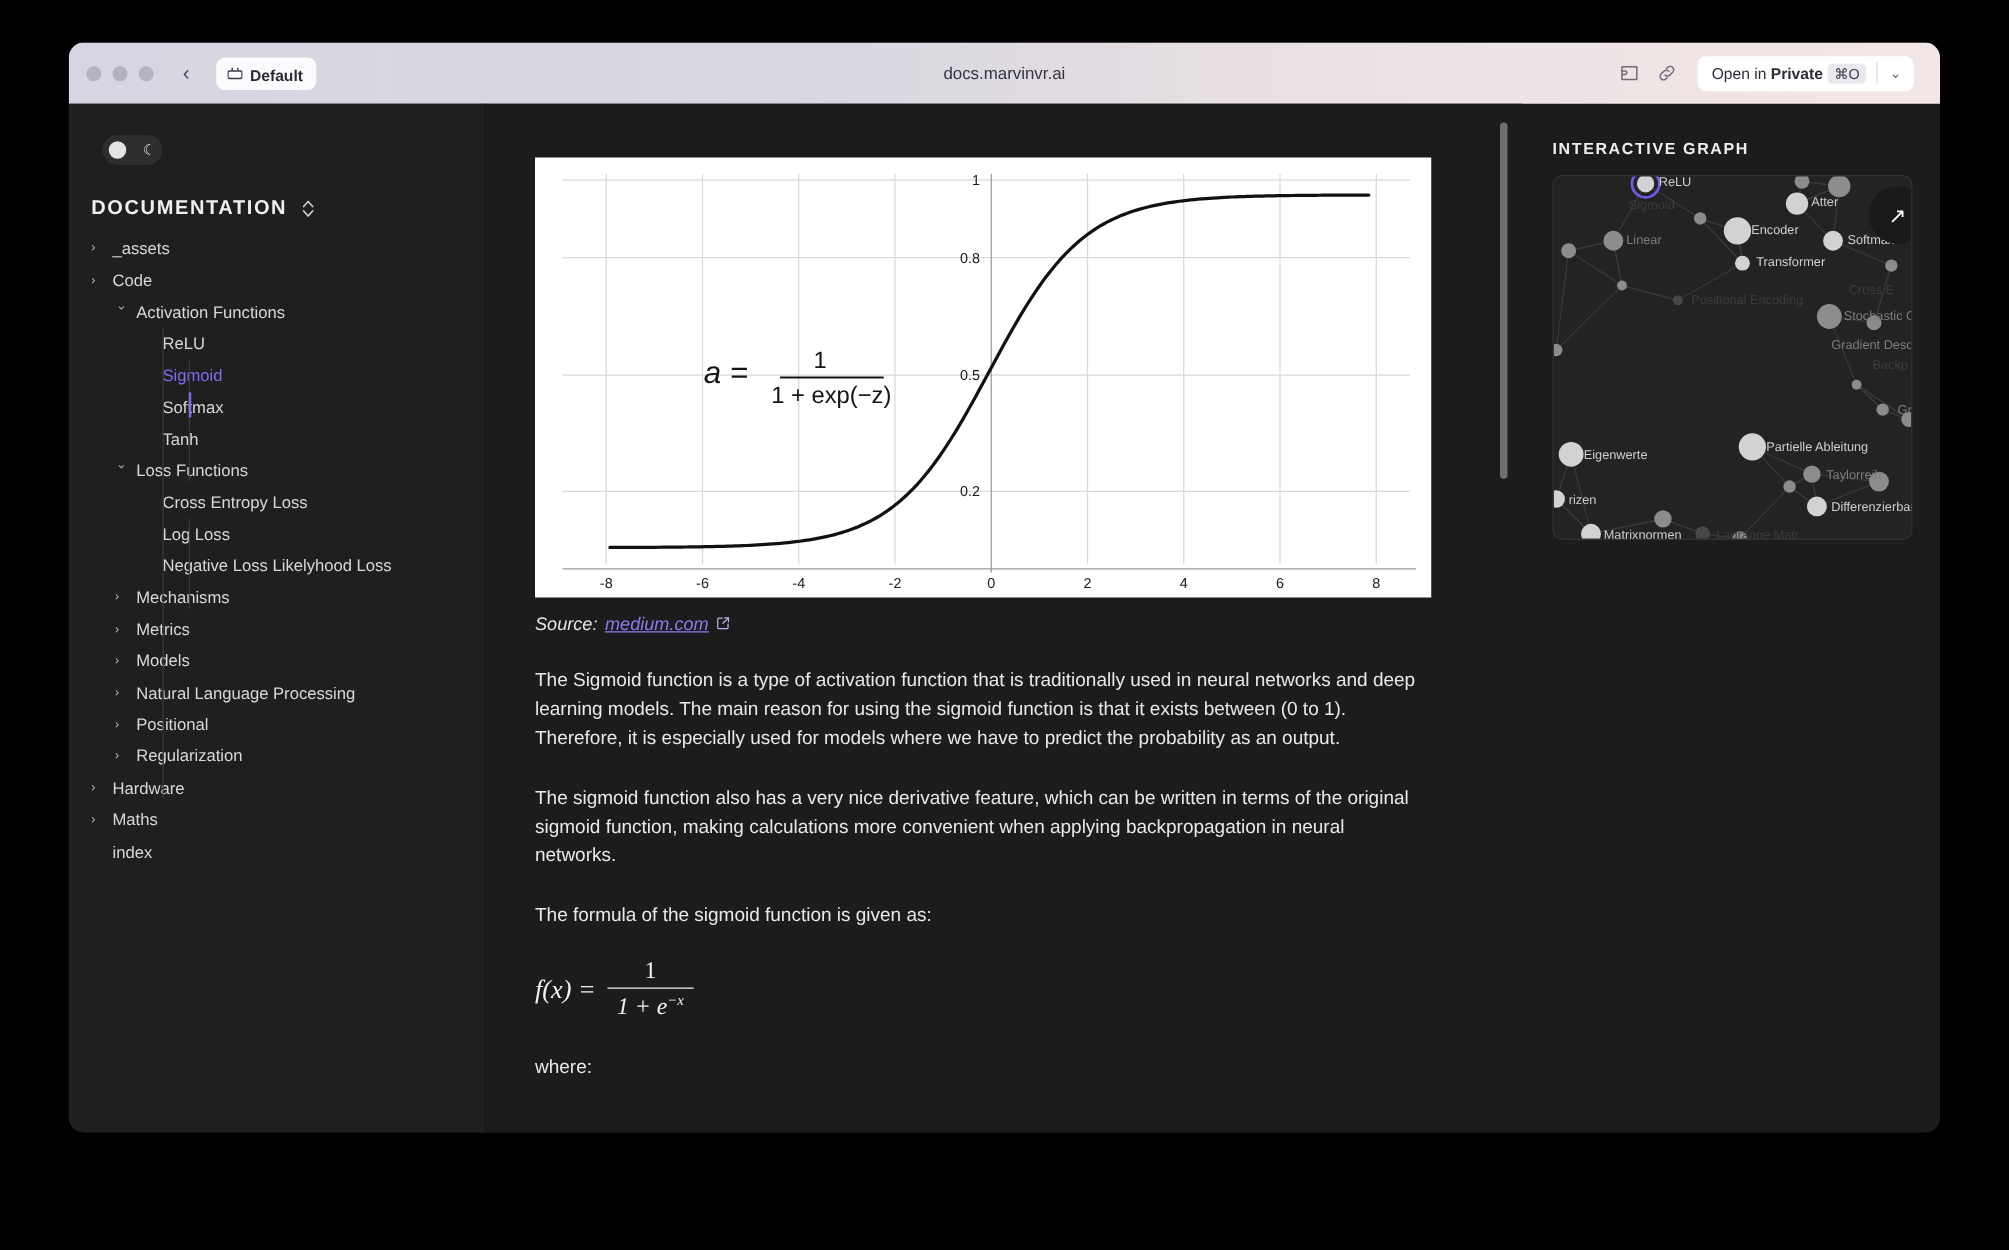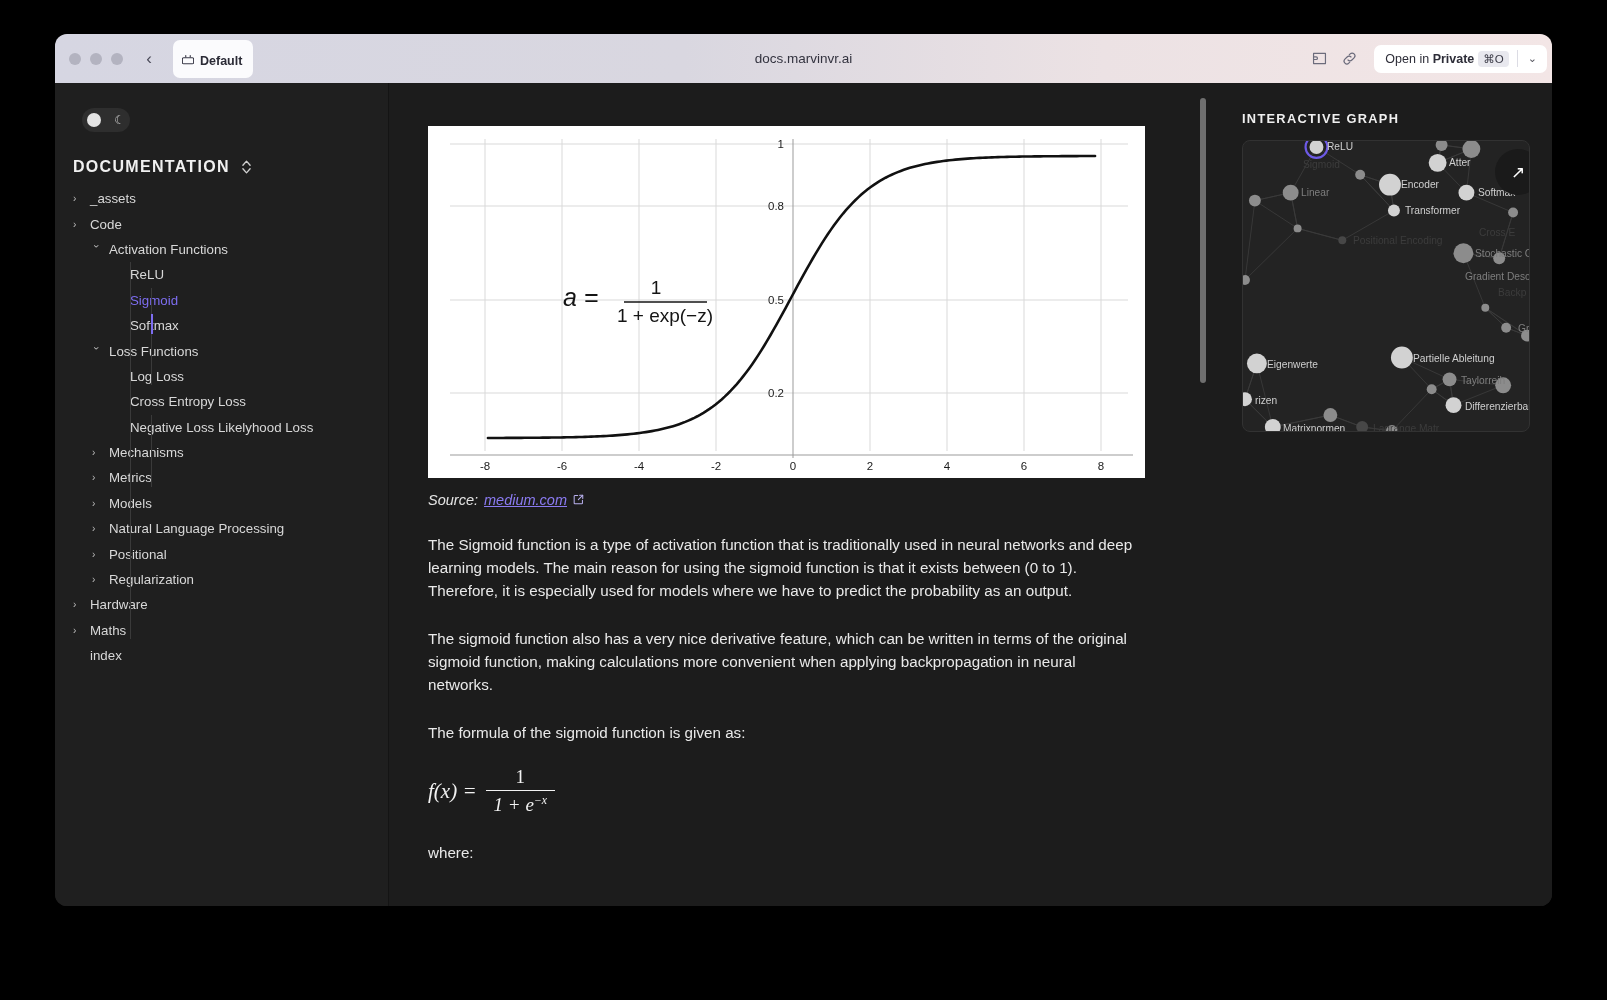--- a/index.html
+++ b/index.html
@@ -25,33 +25,33 @@
     display: flex; align-items: center;
   }
   .traffic { display: flex; gap: 9px; margin-left: 14px; }
   .tl { width: 12px; height: 12px; border-radius: 50%; background: #b3b3c0; }
   .nav-back {
     margin-left: 16px; width: 20px; height: 20px;
     display: flex; align-items: center; justify-content: center;
     color: #4a4a58; font-size: 17px; line-height: 1;
   }
   .profile-chip {
-    margin-left: 14px; height: 38px;
+    margin-left: 14px; height: 26px;
     background: #fbfbfd; border-radius: 7px;
     display: flex; align-items: center; gap: 6px;
     padding: 4px 11px 0 9px;
     font-size: 12.5px; font-weight: 700; color: #2b2b36;
   }
   .profile-chip .glyph { font-size: 11px; color: #3a3a48; }
   .url {
     position: absolute; left: 0; right: 0; text-align: center;
     font-size: 13.5px; color: #33333f; pointer-events: none;
   }
   .tb-right {
-    margin-left: auto; display: flex; align-items: center; gap: 0; padding-right: 5px;
+    margin-left: auto; display: flex; align-items: center; gap: 0; padding-right: 21px;
   }
   .icon-btn {
     width: 30px; height: 26px; display: flex; align-items: center; justify-content: center;
     color: #6c6c7c;
   }
   .private-btn {
     margin-left: 10px; height: 28px; background: #fff; border-radius: 7px;
     display: flex; align-items: center;
     font-size: 12.5px; color: #2d2d38;
   }
@@ -265,31 +265,35 @@
               <span class="txt">ReLU</span>
             </div>
             <div class="node lvl3 active">
               <span class="chev"></span>
               <span class="txt">Sigmoid</span>
             </div>
             <div class="node lvl3">
               <span class="chev"></span>
               <span class="txt">Softmax</span>
             </div>
+            <div class="node lvl3">
+              <span class="chev"></span>
+              <span class="txt">Tanh</span>
+            </div>
             <div class="node lvl2">
               <span class="chev down">›</span>
               <span class="txt">Loss Functions</span>
             </div>
             <div class="node lvl3">
               <span class="chev"></span>
+              <span class="txt">Cross Entropy Loss</span>
+            </div>
+            <div class="node lvl3">
+              <span class="chev"></span>
               <span class="txt">Log Loss</span>
-            </div>
-            <div class="node lvl3">
-              <span class="chev"></span>
-              <span class="txt">Cross Entropy Loss</span>
             </div>
             <div class="node lvl3">
               <span class="chev"></span>
               <span class="txt">Negative Loss Likelyhood Loss</span>
             </div>
             <div class="node lvl2">
               <span class="chev">›</span>
               <span class="txt">Mechanisms</span>
             </div>
             <div class="node lvl2">

